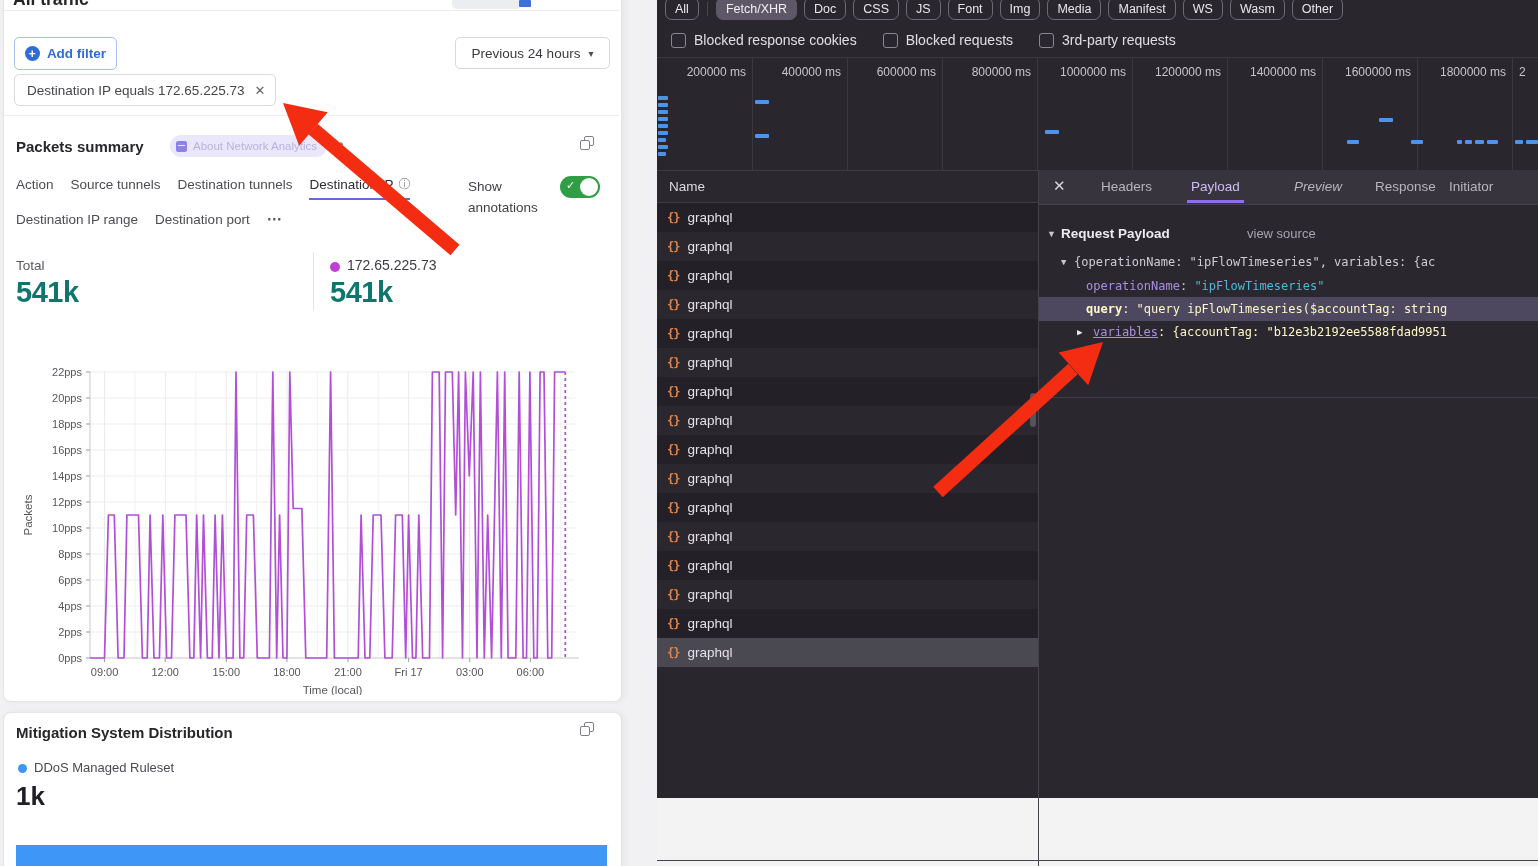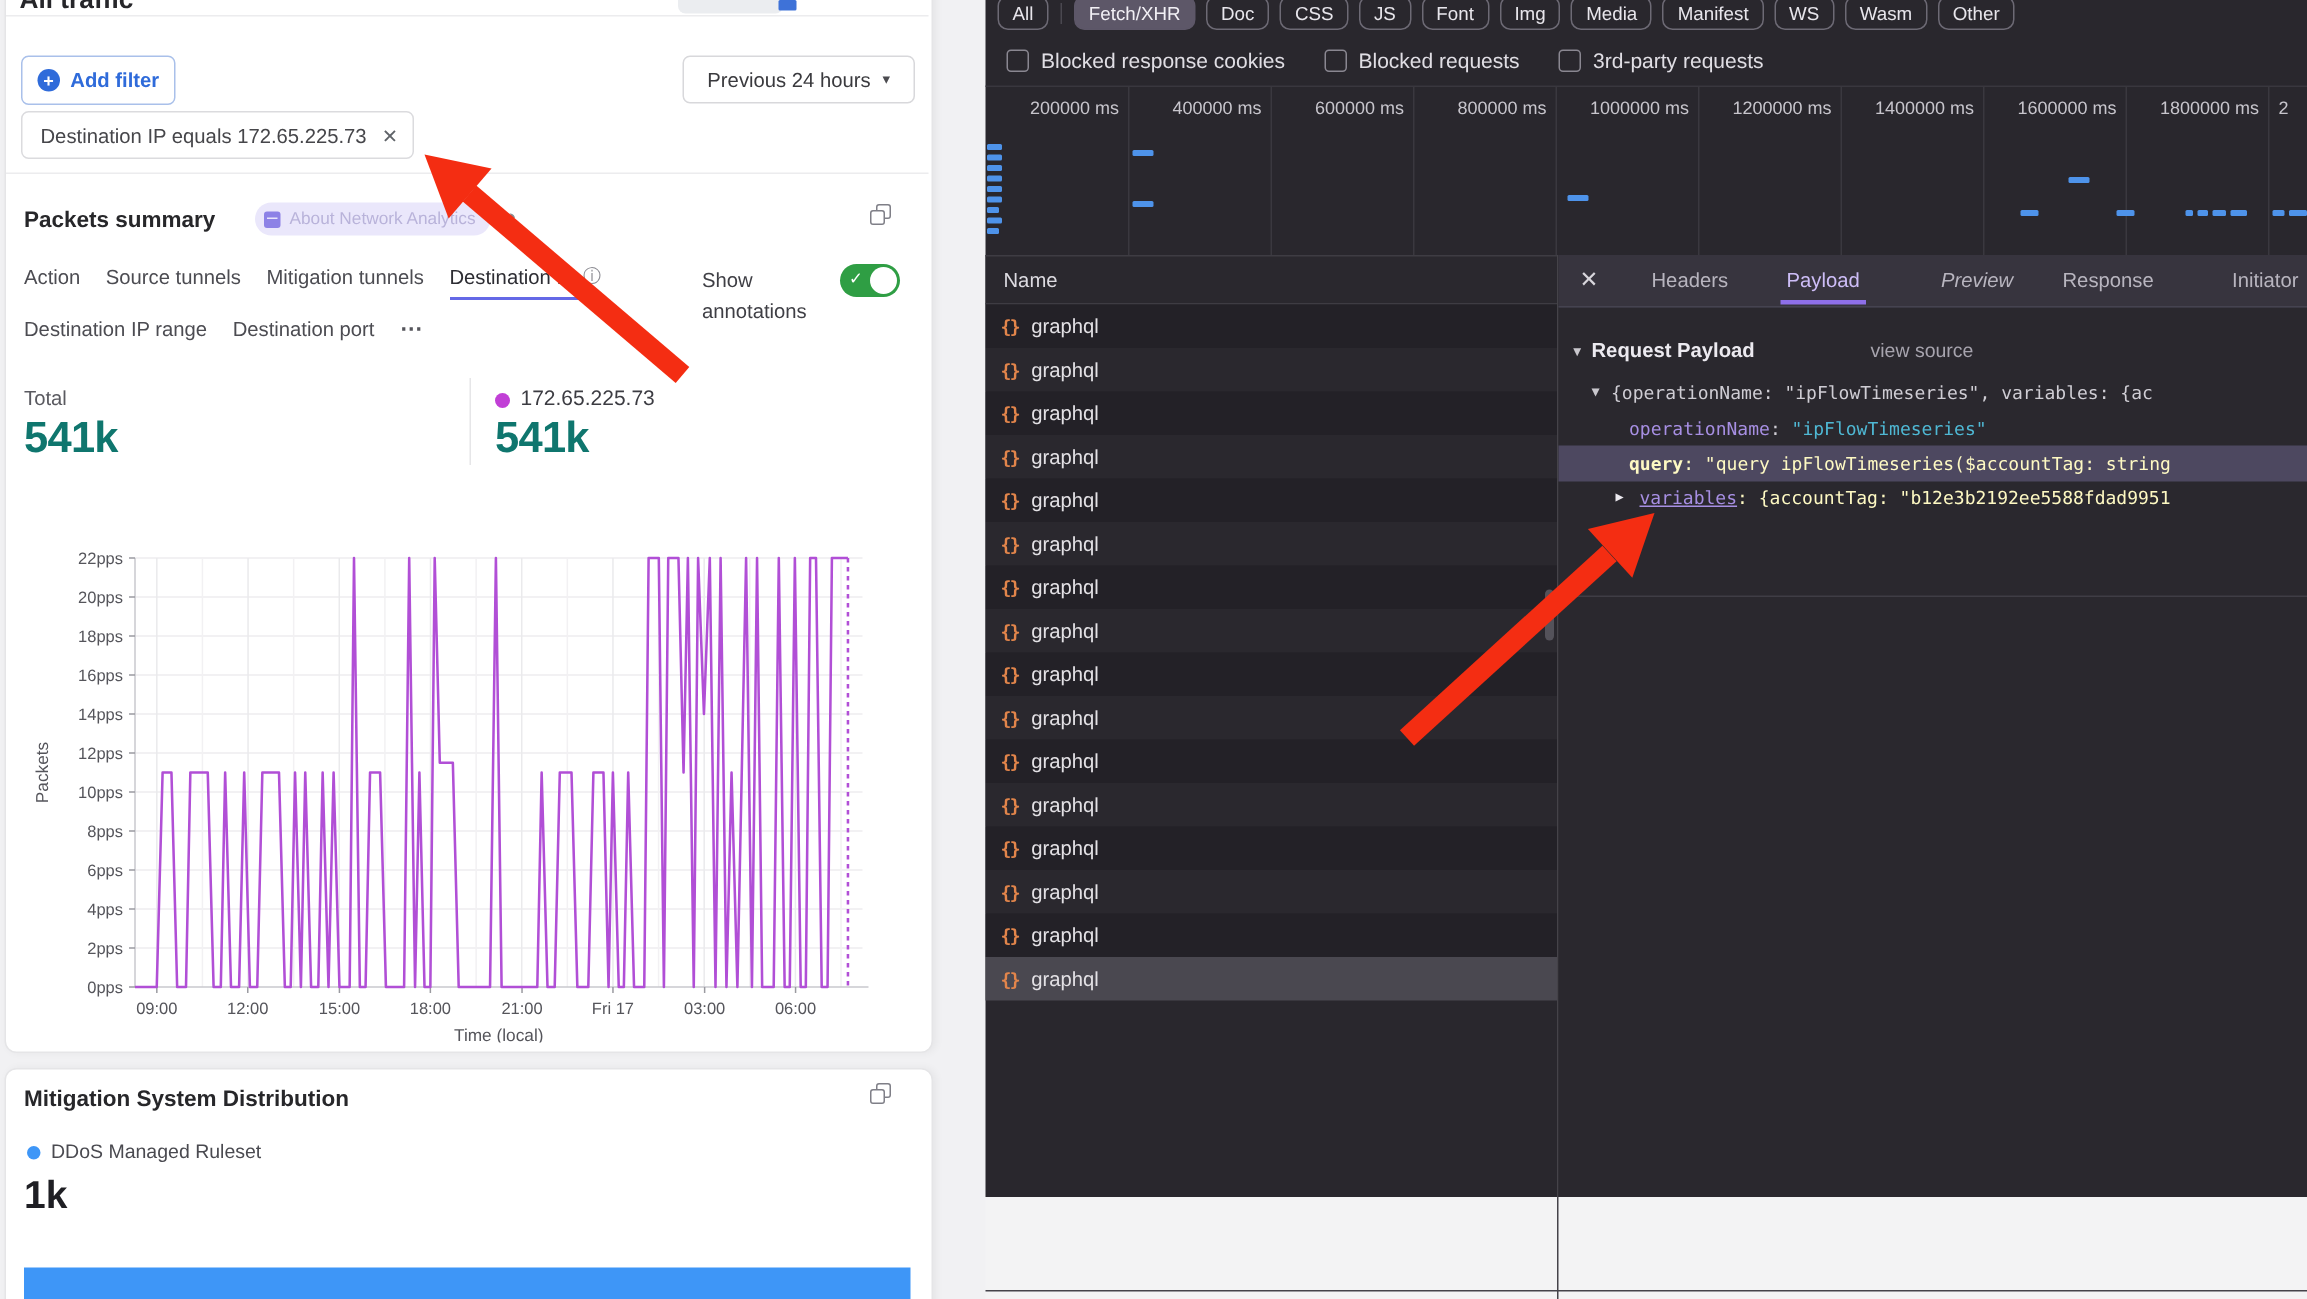--- a/index.html
+++ b/index.html
@@ -155,21 +155,21 @@
 <div class="abs expand-icon" style="left:580px;top:136px;"></div>
 
 <div id="tabs-row1" class="abs tab-row">
     <span class="an-tab">
       <span>Action</span>
     </span>
     <span class="an-tab">
       <span>Source tunnels</span>
     </span>
     <span class="an-tab">
-      <span>Mitigation tunnels</span>
+      <span>Destination tunnels</span>
     </span>
     <span class="an-tab active">
       <span>Destination IP</span>
       <span class="info-glyph">ⓘ</span>
     </span>
   </div>
 <div id="tabs-row2" class="abs tab-row">
     <span class="an-tab">
       <span>Destination IP range</span>
     </span>
@@ -424,21 +424,21 @@
   <div id="v-divider" class="abs"></div>
   <div id="dt-bottom-line" class="abs"></div>
 
   <div id="payload-panel">
     <div id="panel-tabs">
       <span id="panel-close">✕</span>
     <span class="ptab" style="left: 62px;">Headers</span>
         <span class="ptab active" style="left: 152px;">Payload</span>
         <span class="ptab" style="left: 255px; font-style: italic;">Preview</span>
         <span class="ptab" style="left: 336px;">Response</span>
-        <span class="ptab" style="left: 449px;">Initiator</span>
+        <span class="ptab" style="left: 410px;">Initiator</span>
       </div>
 
     <div class="pline" style="top:52px;">
       <span class="tri abs" style="left:8px;">▼</span>
       <span class="abs" style="left:22px;font-size:13.5px;font-weight:bold;color:#eceaf0;">Request Payload</span>
       <span class="abs" style="left:208px;font-size:13px;color:#a7a4ae;">view source</span>
     </div>
 
     <div class="pline mono" style="top:80px;">
       <span class="tri abs" style="left:22px;">▼</span>

